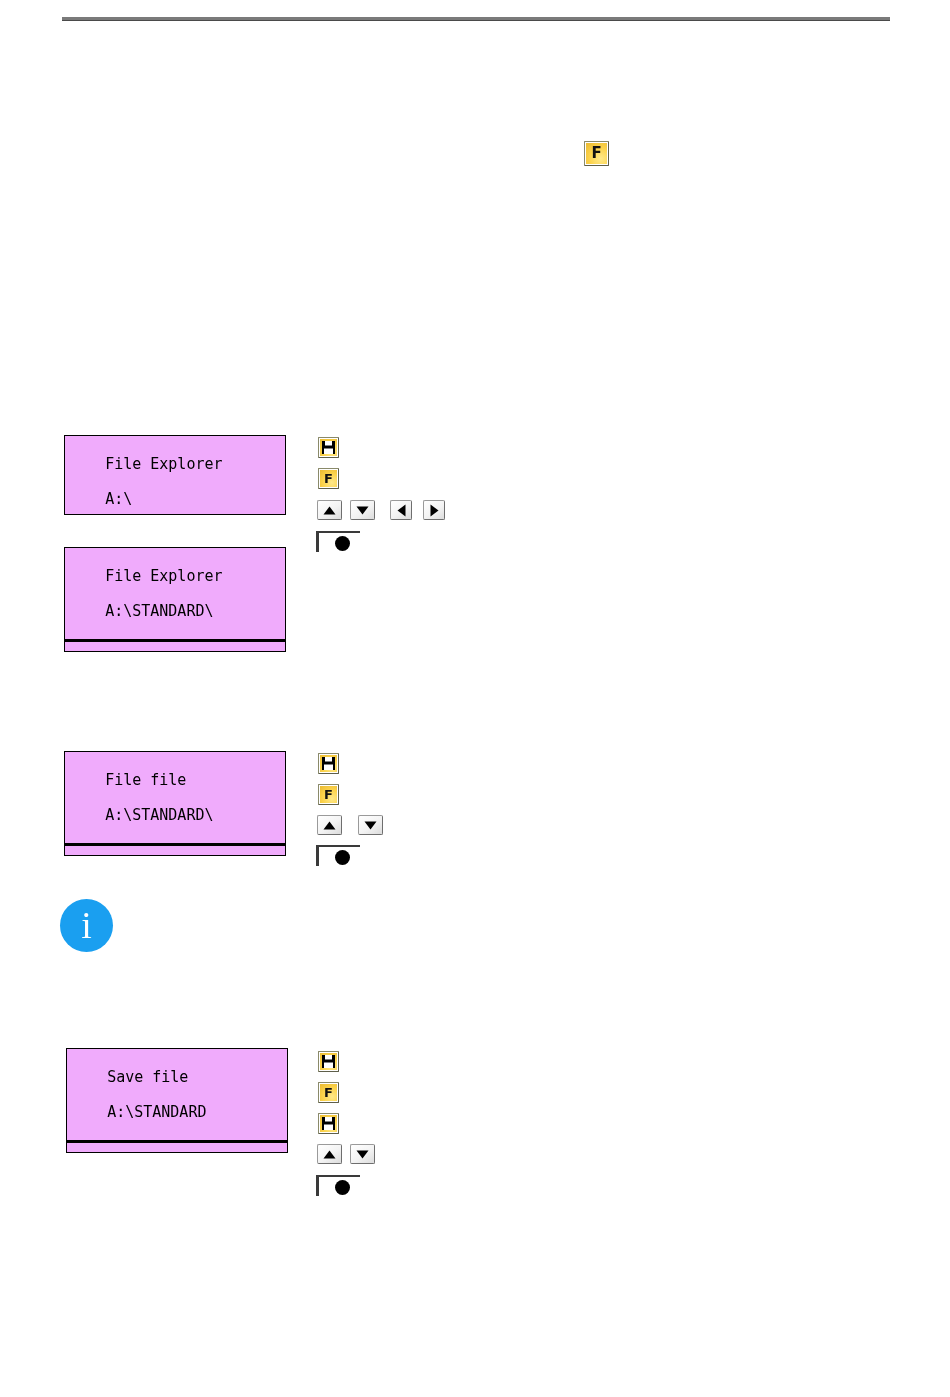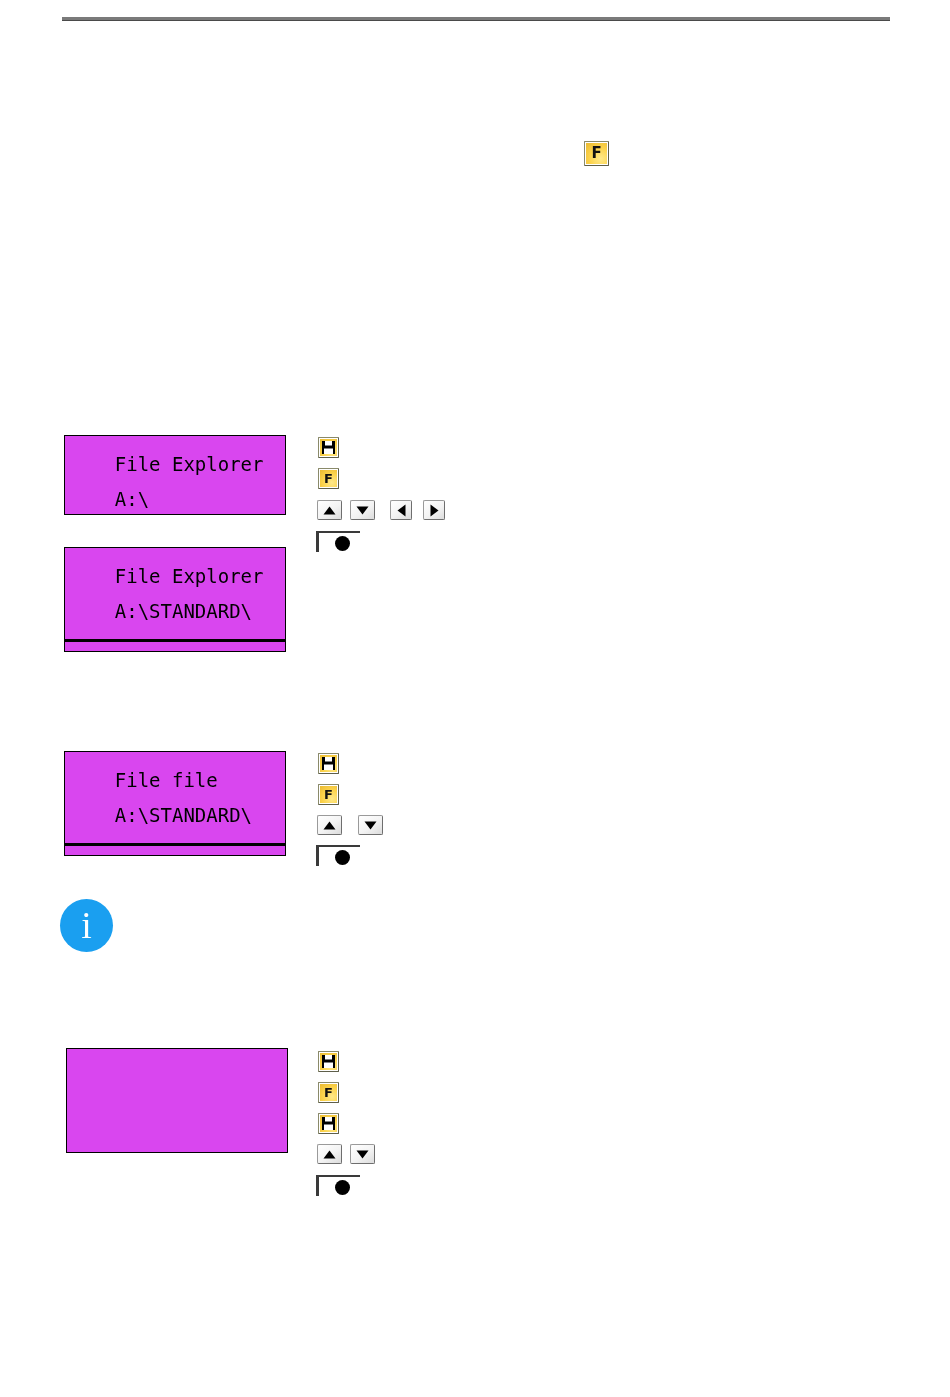--- a/index.html
+++ b/index.html
@@ -23,25 +23,25 @@
     top: 17px;
     width: 828px;
     height: 3px;
     background: #7a7a7a;
     border-bottom: 1px solid #4a4a4a;
   }
 
   
   .lcd {
     position: absolute;
-    background: #d946ef;
+    background: #f0abfc;
     border: 1px solid #000000;
     box-sizing: border-box;
     font-family: "DejaVu Sans Mono", "Liberation Mono", monospace;
-    font-size: 19px;
+    font-size: 15px;
     color: #000000;
     overflow: hidden;
   }
   .lcd-header {
     padding: 2px 0 1px 4px;
     line-height: 17.5px;
     border-bottom: 3px solid #000000;
     white-space: pre;
   }
   .lcd-header .line { white-space: pre; letter-spacing: 0px; }
@@ -250,20 +250,24 @@
   <div class="key-knob" style="left:316px; top:845px;">
     <span class="dot"></span>
   </div>
 </div>
 
 <div class="info-icon" style="left:60px; top:899px;">
   <span class="i-glyph">i</span>
 </div>
 
 <div class="lcd" style="left:66px; top:1048px; width:222px; height:105px;">
+  <div class="lcd-header">
+    <span class="line">Save file</span><br>
+    <span class="line">A:\STANDARD</span>
+  </div>
   <div class="lcd-body">
     
     
     
     
   </div>
 </div>
 
 <div>
   <div class="key-yellow" style="left:318px; top:1051px;">

